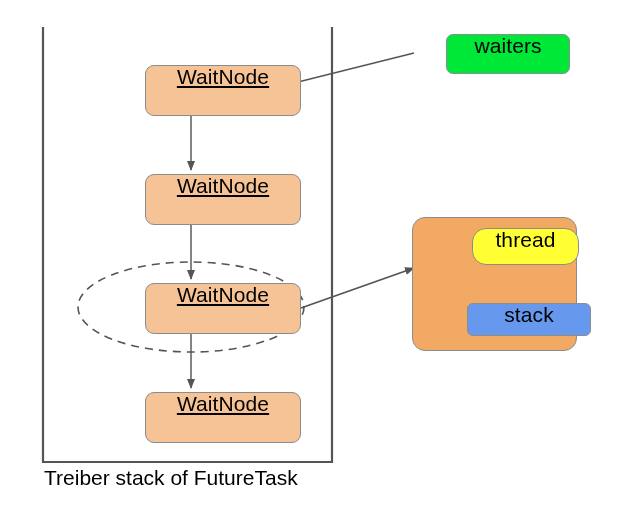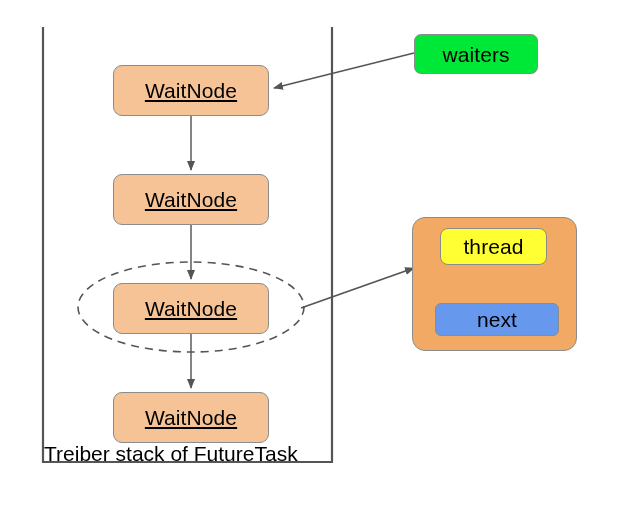--- a/index.html
+++ b/index.html
@@ -18,30 +18,31 @@
     position: absolute;
     left: 0;
     top: 0;
     width: 618px;
     height: 510px;
   }
   .node {
     position: absolute;
     box-sizing: border-box;
     display: flex;
-    align-items: center;
+    align-items: flex-start;
     justify-content: center;
     border: 1.6px solid #8c8c8c;
     border-radius: 9px;
     color: #000000;
     font-family: "Liberation Sans", sans-serif;
     font-size: 21px;
     line-height: 1;
     letter-spacing: 0.1px;
     white-space: nowrap;
+    margin-left: 32px;
   }
   .waitnode {
     background: #f5c396;
     width: 156px;
     height: 51px;
     left: 113px;
     text-decoration: underline;
   }
   #waitnode-0 { top: 65px; }
   #waitnode-1 { top: 174px; }
@@ -68,36 +69,36 @@
     background: #f2a964;
     border: 1.6px solid #8c8c8c;
     border-radius: 13px;
   }
   #thread-box {
     background: #ffff33;
     left: 440px;
     top: 228px;
     width: 107px;
     height: 37px;
-    border-radius: 8px;
+    border-radius: 14px;
     font-size: 21px;
   }
   #next-box {
     background: #6699ee;
     left: 435px;
     top: 303px;
     width: 124px;
     height: 33px;
     border-radius: 6px;
     font-size: 21px;
   }
   #caption {
     position: absolute;
     left: 44px;
-    top: 442px;
+    top: 466px;
     font-family: "Liberation Sans", sans-serif;
     font-size: 21px;
     color: #000000;
     white-space: nowrap;
   }
 </style>
 </head>
 <body>
 
 <svg id="canvas" viewBox="0 0 618 510" xmlns="http://www.w3.org/2000/svg">
@@ -143,16 +144,16 @@
 
 <div class="node" id="waiters-box">
   <span>waiters</span>
 </div>
 
 <div id="detail-box"></div>
 <div class="node" id="thread-box">
   <span>thread</span>
 </div>
 <div class="node" id="next-box">
-  <span>next</span>
+  <span>stack</span>
 </div>
 
 <div id="caption">Treiber stack of FutureTask</div>
 
 </body></html>

